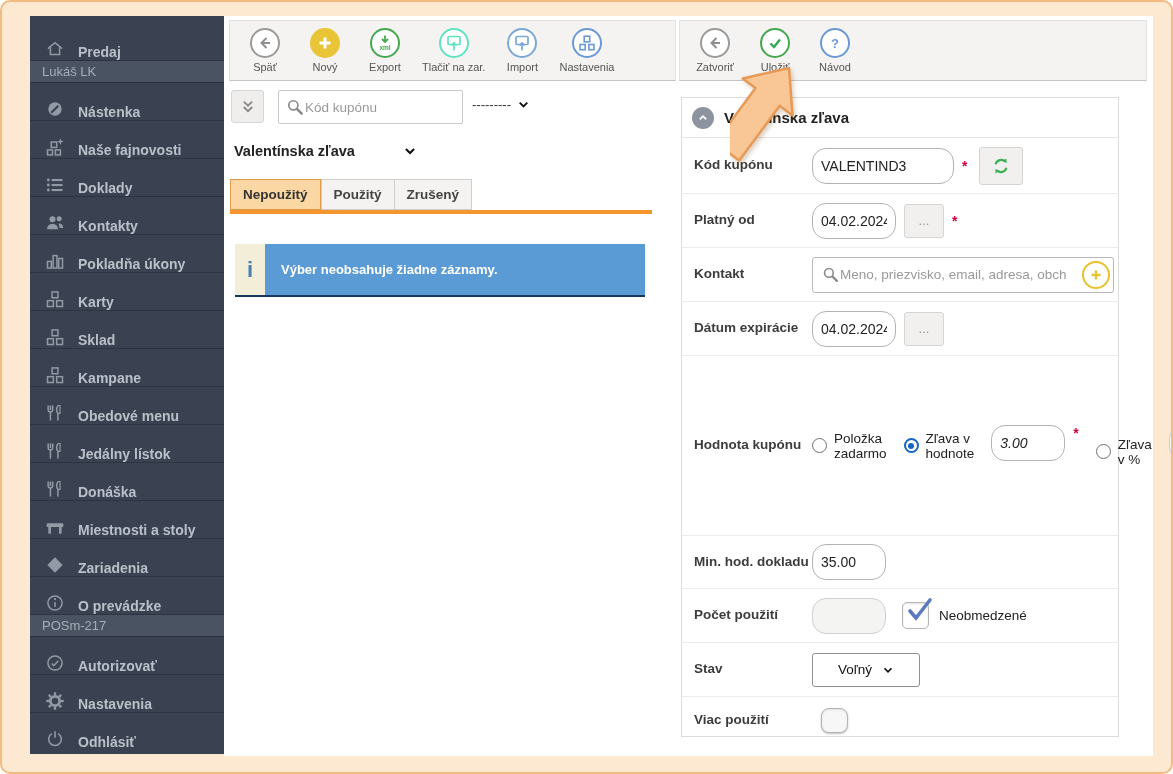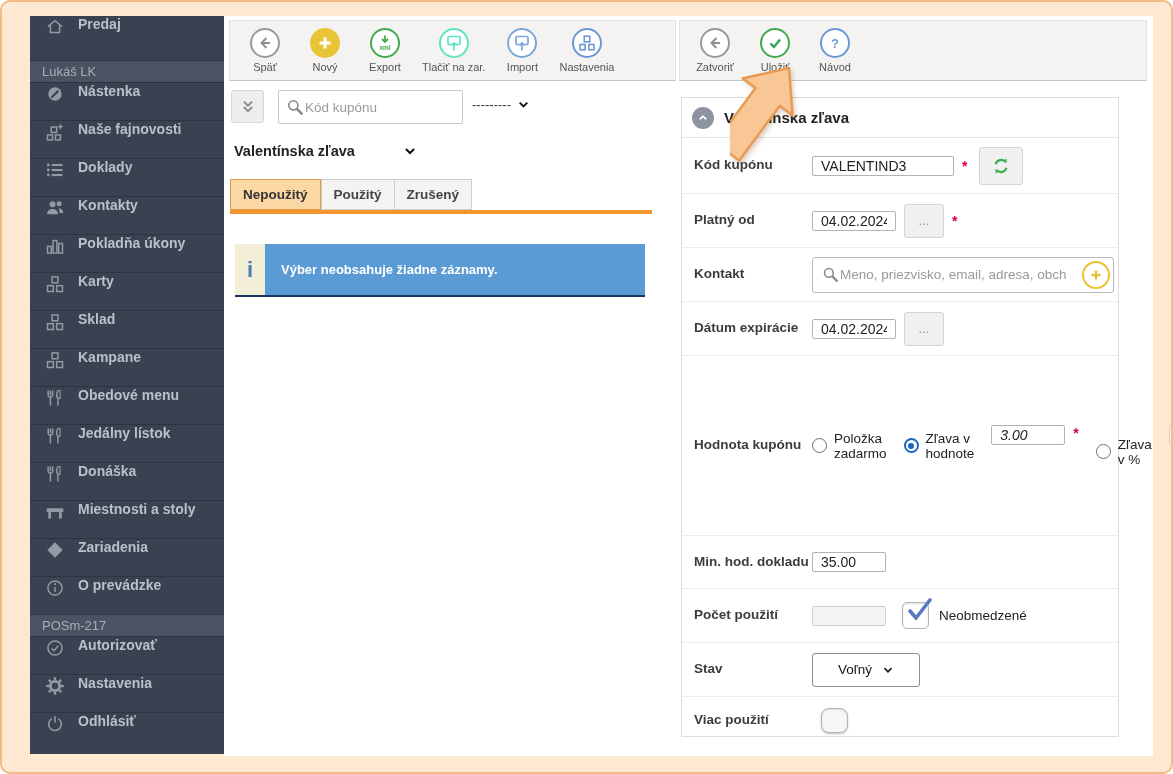--- a/index.html
+++ b/index.html
@@ -1,21 +1,21 @@
 <!DOCTYPE html>
 <html><head>
 <meta charset="utf-8">
 <style>
   * { box-sizing: border-box; margin: 0; padding: 0; }
   html,body { width:1173px; height:774px; background:#fff; font-family:"Liberation Sans","DejaVu Sans",sans-serif; }
   .screen { position:relative; width:1173px; height:774px; background:#fde9d2; border:2px solid #f3bb82; border-radius:10px; overflow:hidden; }
 
   
   .sidebar { position:absolute; left:28px; top:14px; width:194px; height:738px; background:#3a4150; overflow:hidden; }
-  .sb-item { display:flex; align-items:flex-start; gap:12px; height:38px; padding-left:14px; border-top:1px solid #2d3340; cursor:pointer; }
+  .sb-item { display:flex; align-items:flex-end; gap:12px; height:38px; padding-left:14px; border-top:1px solid #2d3340; cursor:pointer; }
   .sb-item.first { height:44px; border-top:none; }
   .sb-label { color:#bac0ca; font-size:14px; font-weight:bold; white-space:nowrap; }
   .sb-sub { height:22px; line-height:22px; padding-left:12px; background:#4a5362; border-top:1px solid #2d3340; color:#a6adb8; font-size:13px; white-space:nowrap; }
   .sb-icon { width:22px; height:22px; display:flex; align-items:center; justify-content:center; flex:0 0 22px; }
   .sb-icon svg { width:20px; height:20px; }
 
   
   .main { position:absolute; left:222px; top:14px; width:929px; height:740px; background:#fff; }
 
   
@@ -53,21 +53,21 @@
   .info-box .msg-cell { flex:1; background:#5b9bd5; display:flex; align-items:center; padding-left:16px; color:#fff; font-weight:bold; font-size:13px; }
 
   
   .form-panel { position:absolute; left:457px; top:81px; width:438px; height:640px; background:#fff; border:1px solid #dcdcdc; }
   .fp-header { height:40px; border-bottom:1px solid #e4e4e4; display:flex; align-items:center; gap:10px; padding-left:10px; }
   .fp-header .chev-circle { width:22px; height:22px; border-radius:50%; background:#8d949f; display:flex; align-items:center; justify-content:center; cursor:pointer; }
   .fp-title { font-size:15px; font-weight:bold; color:#222; }
   .fp-row { display:flex; align-items:center; border-bottom:1px solid #ececec; padding-left:12px; }
   .fp-row:last-child { border-bottom:none; }
   .fp-label { width:118px; flex:0 0 118px; font-size:13.5px; font-weight:600; color:#3c3c3c; line-height:1.25; }
-  .txt-input { height:20px; border:1px solid #b3b3b3; border-radius:2px; padding:0 8px; font-size:14px; color:#222; font-family:inherit; }
+  .txt-input { height:36px; border:1px solid #b3b3b3; border-radius:14px; padding:0 8px; font-size:14px; color:#222; font-family:inherit; }
   .txt-input:disabled { background:#f4f4f3; border-color:#cfcfcf; }
   .req { color:#d6003c; font-size:14px; font-weight:bold; margin-left:8px; }
   .mini-btn { height:34px; background:#f1f0ee; border:1px solid #d5d4d2; border-radius:3px; color:#999; font-size:13px; display:flex; align-items:center; justify-content:center; cursor:pointer; }
   .refresh-btn { width:44px; height:38px; margin-left:12px; }
   .dots-btn { width:40px; margin-left:8px; }
   .kontakt-wrap { position:relative; width:302px; height:36px; border:1px solid #b9b9b9; border-radius:3px; display:flex; align-items:center; padding:0 36px 0 8px; background:#fff; }
   .kontakt-wrap input { border:none; outline:none; flex:1; font-size:13.5px; min-width:0; background:transparent; }
   .plus-btn { position:absolute; right:3px; top:3px; width:28px; height:28px; border-radius:50%; border:2px solid #e7c334; background:#fff; display:flex; align-items:center; justify-content:center; cursor:pointer; }
   .radio { width:15px; height:15px; border-radius:50%; border:1px solid #6f6f6f; background:#fff; display:inline-block; position:relative; flex:0 0 15px; }
   .radio.sel { border:2px solid #1665c0; }

